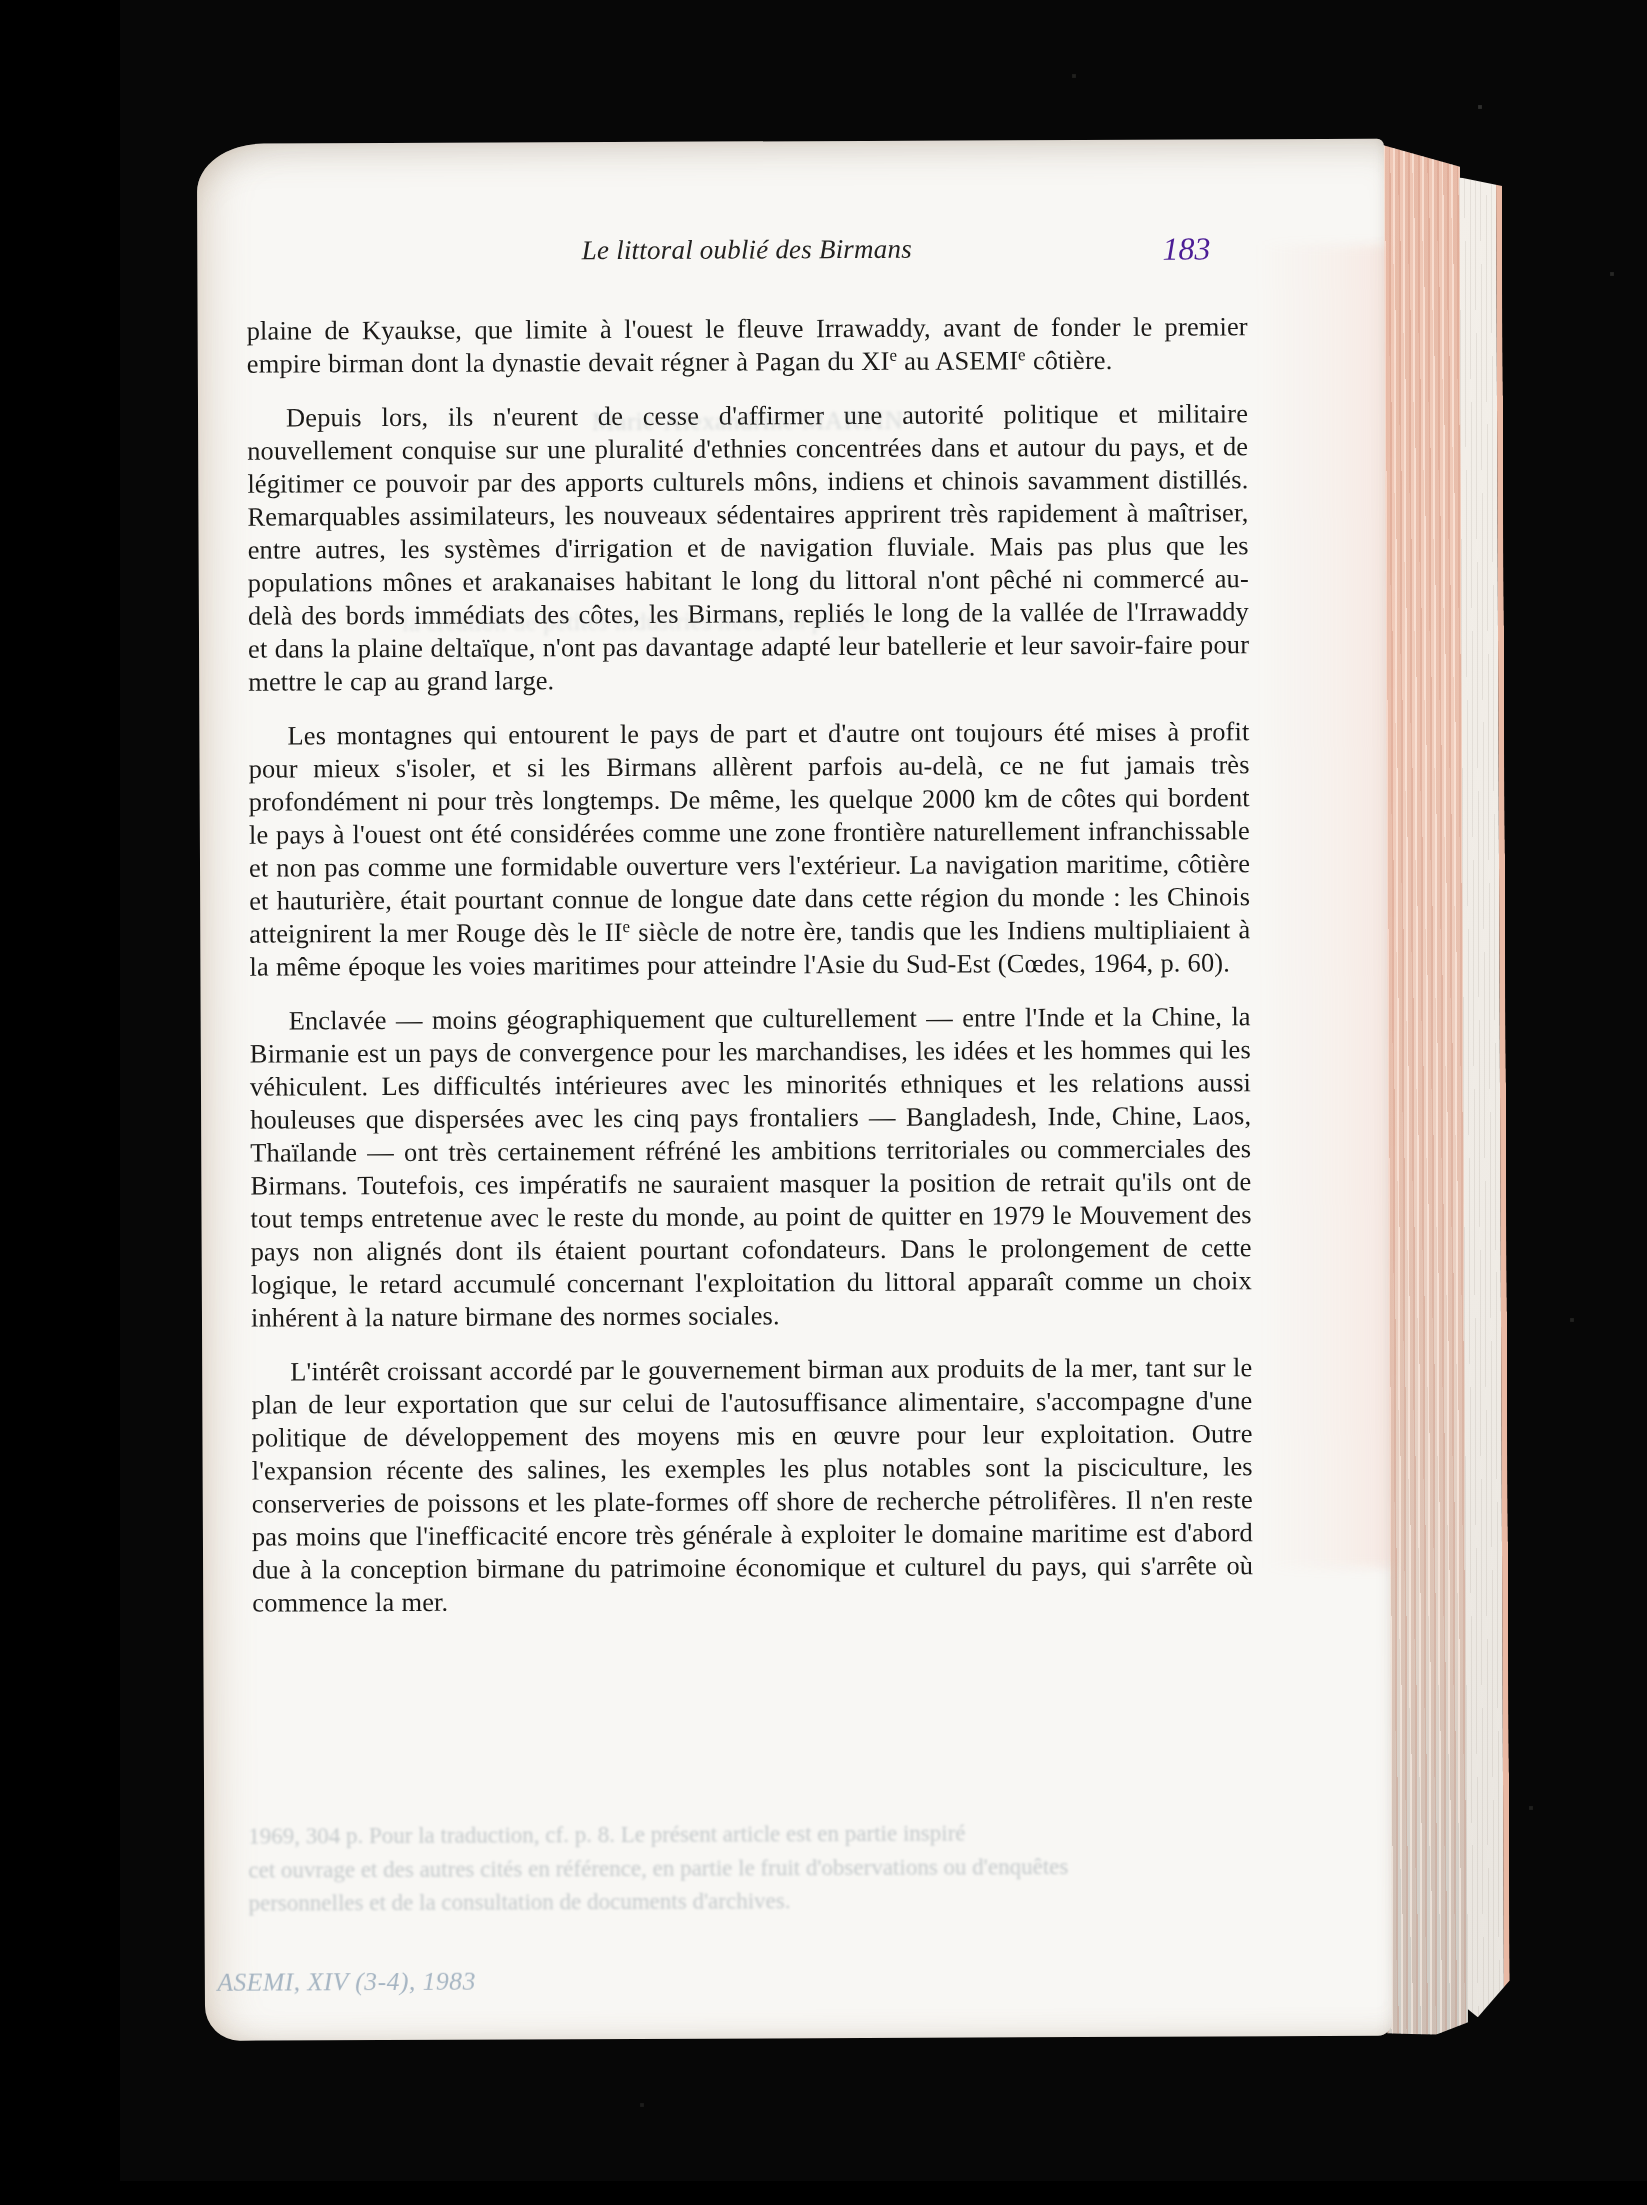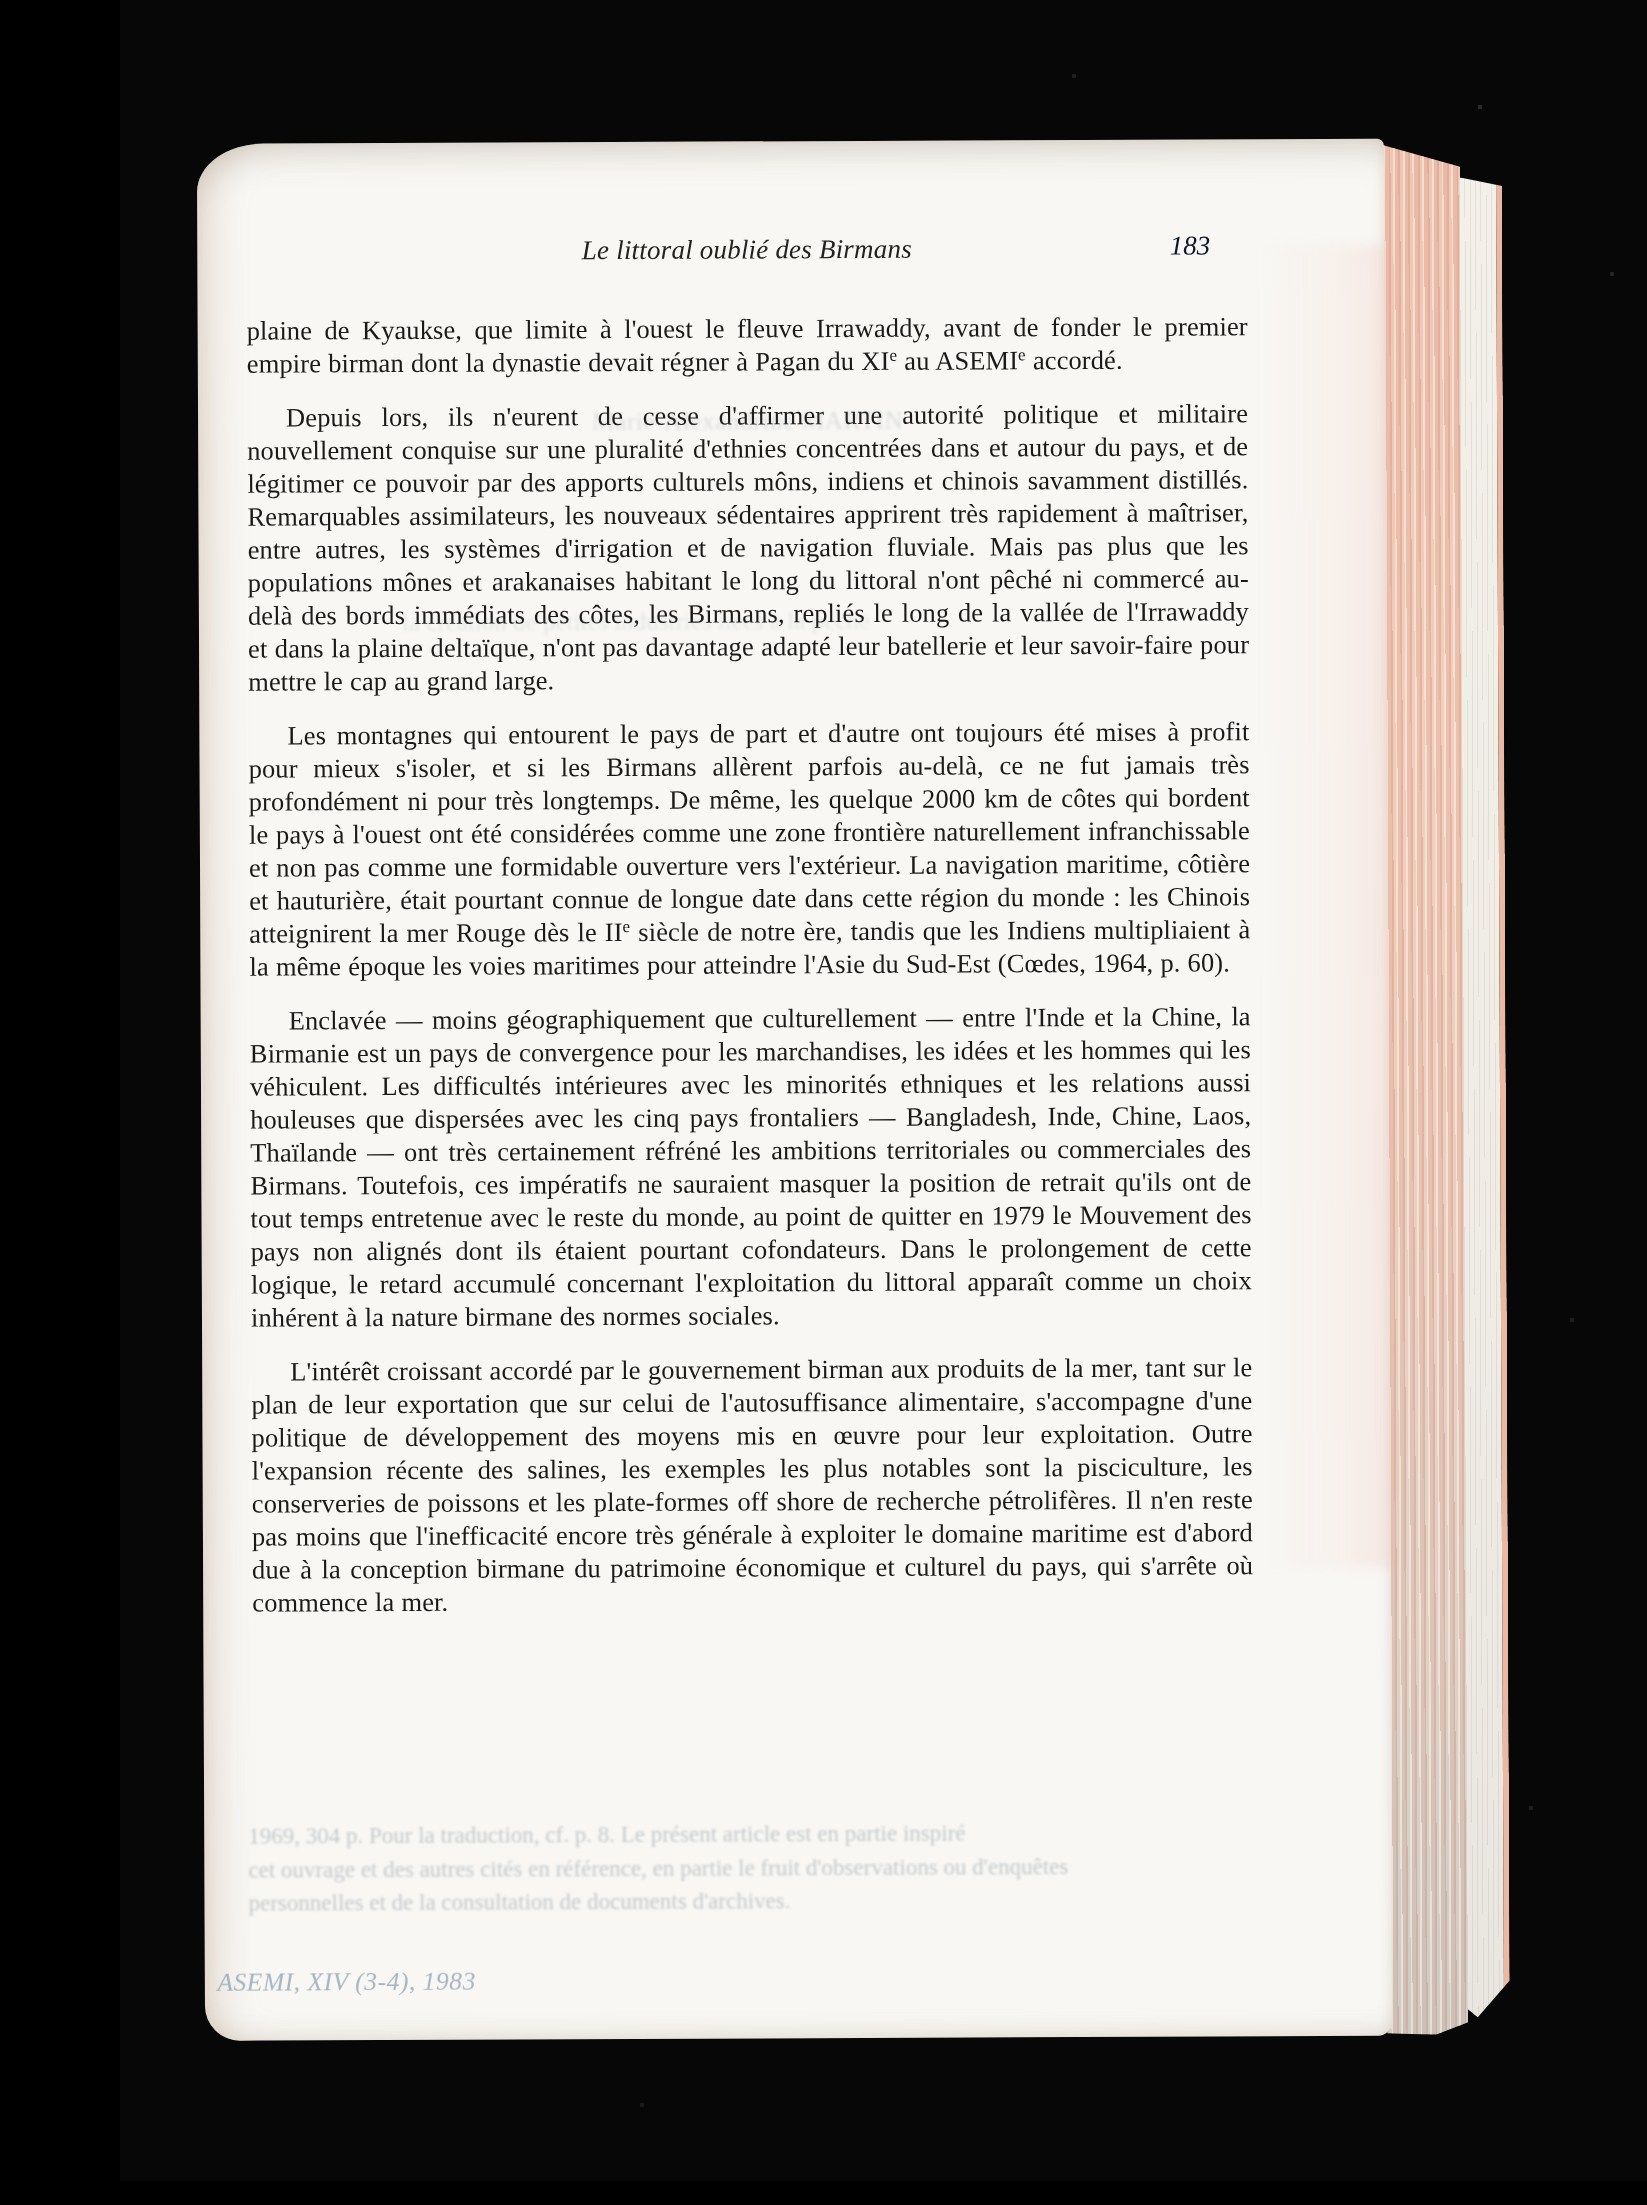--- a/index.html
+++ b/index.html
@@ -83,21 +83,21 @@
     position:absolute; left:49px; top:93px;
     width:1001px; height:44px;
   }
   .head-title {
     width:100%; text-align:center;
     font-style:italic; font-size:27px; color:#232220;
     letter-spacing:0.2px;
   }
   .page-number {
     position:absolute; right:37px; top:-1.8px;
-    font-style:italic; font-size:27px; color:#0f172a;
+    font-style:italic; font-size:32px; color:#4c1d95;
   }
   .body-text {
     position:absolute; left:49px; top:171px;
     width:1001px;
     font-size:26.5px; line-height:33px;
     text-align:justify;
     color:#1b1a18;
     letter-spacing:0.1px;
     word-spacing:0.4px;
   }
@@ -148,21 +148,21 @@
 
     <div class="page">
       <div class="pink-bleed"></div>
 
       <div class="running-head">
         <div class="head-title">Le littoral oublié des Birmans</div>
         <div class="page-number">183</div>
       </div>
 
       <div class="body-text">
-          <p class="no-indent"><span>plaine de Kyaukse, que limite à l'ouest le fleuve Irrawaddy, avant de fonder le premier empire birman dont la dynastie devait régner à Pagan du XI</span><span class="sup">e</span><span> au ASEMI</span><span class="sup">e</span><span> accordé.</span></p>
+          <p class="no-indent"><span>plaine de Kyaukse, que limite à l'ouest le fleuve Irrawaddy, avant de fonder le premier empire birman dont la dynastie devait régner à Pagan du XI</span><span class="sup">e</span><span> au ASEMI</span><span class="sup">e</span><span> côtière.</span></p>
           <p><span>Depuis lors, ils n'eurent de cesse d'affirmer une autorité politique et militaire nouvellement conquise sur une pluralité d'ethnies concentrées dans et autour du pays, et de légitimer ce pouvoir par des apports culturels môns, indiens et chinois savamment distillés. Remarquables assimilateurs, les nouveaux sédentaires apprirent très rapidement à maîtriser, entre autres, les systèmes d'irrigation et de navigation fluviale. Mais pas plus que les populations mônes et arakanaises habitant le long du littoral n'ont pêché ni commercé au-delà des bords immédiats des côtes, les Birmans, repliés le long de la vallée de l'Irrawaddy et dans la plaine deltaïque, n'ont pas davantage adapté leur batellerie et leur savoir-faire pour mettre le cap au grand large.</span></p>
           <p><span>Les montagnes qui entourent le pays de part et d'autre ont toujours été mises à profit pour mieux s'isoler, et si les Birmans allèrent parfois au-delà, ce ne fut jamais très profondément ni pour très longtemps. De même, les quelque 2000 km de côtes qui bordent le pays à l'ouest ont été considérées comme une zone frontière naturellement infranchissable et non pas comme une formidable ouverture vers l'extérieur. La navigation maritime, côtière et hauturière, était pourtant connue de longue date dans cette région du monde : les Chinois atteignirent la mer Rouge dès le II</span><span class="sup">e</span><span> siècle de notre ère, tandis que les Indiens multipliaient à la même époque les voies maritimes pour atteindre l'Asie du Sud-Est (Cœdes, 1964, p. 60).</span></p>
           <p><span>Enclavée — moins géographiquement que culturellement — entre l'Inde et la Chine, la Birmanie est un pays de convergence pour les marchandises, les idées et les hommes qui les véhiculent. Les difficultés intérieures avec les minorités ethniques et les relations aussi houleuses que dispersées avec les cinq pays frontaliers — Bangladesh, Inde, Chine, Laos, Thaïlande — ont très certainement réfréné les ambitions territoriales ou commerciales des Birmans. Toutefois, ces impératifs ne sauraient masquer la position de retrait qu'ils ont de tout temps entretenue avec le reste du monde, au point de quitter en 1979 le Mouvement des pays non alignés dont ils étaient pourtant cofondateurs. Dans le prolongement de cette logique, le retard accumulé concernant l'exploitation du littoral apparaît comme un choix inhérent à la nature birmane des normes sociales.</span></p>
           <p><span>L'intérêt croissant accordé par le gouvernement birman aux produits de la mer, tant sur le plan de leur exportation que sur celui de l'autosuffisance alimentaire, s'accompagne d'une politique de développement des moyens mis en œuvre pour leur exploitation. Outre l'expansion récente des salines, les exemples les plus notables sont la pisciculture, les conserveries de poissons et les plate-formes </span><span class="ital">off shore</span><span> de recherche pétrolifères. Il n'en reste pas moins que l'inefficacité encore très générale à exploiter le domaine maritime est d'abord due à la conception birmane du patrimoine économique et culturel du pays, qui s'arrête où commence la mer.</span></p>
         </div>
 
       <div class="ghost ghost-author">Marie-Alexandrine MARTIN</div>
 
       <div class="ghost ghost-mid">la création de petites industries liées à la pêche</div>
 

